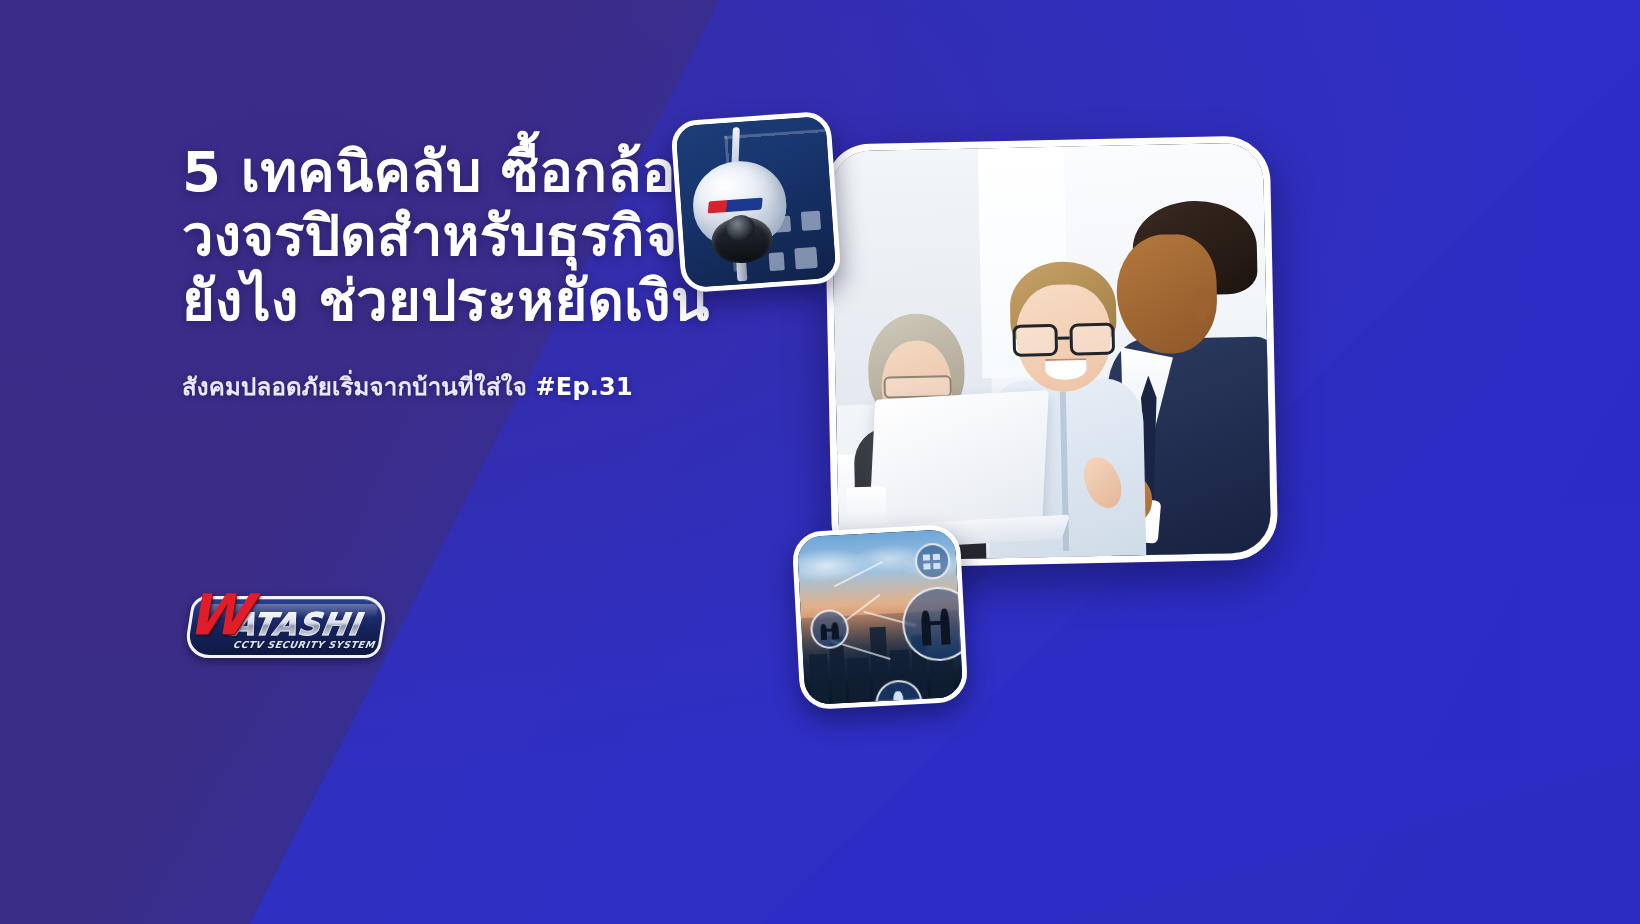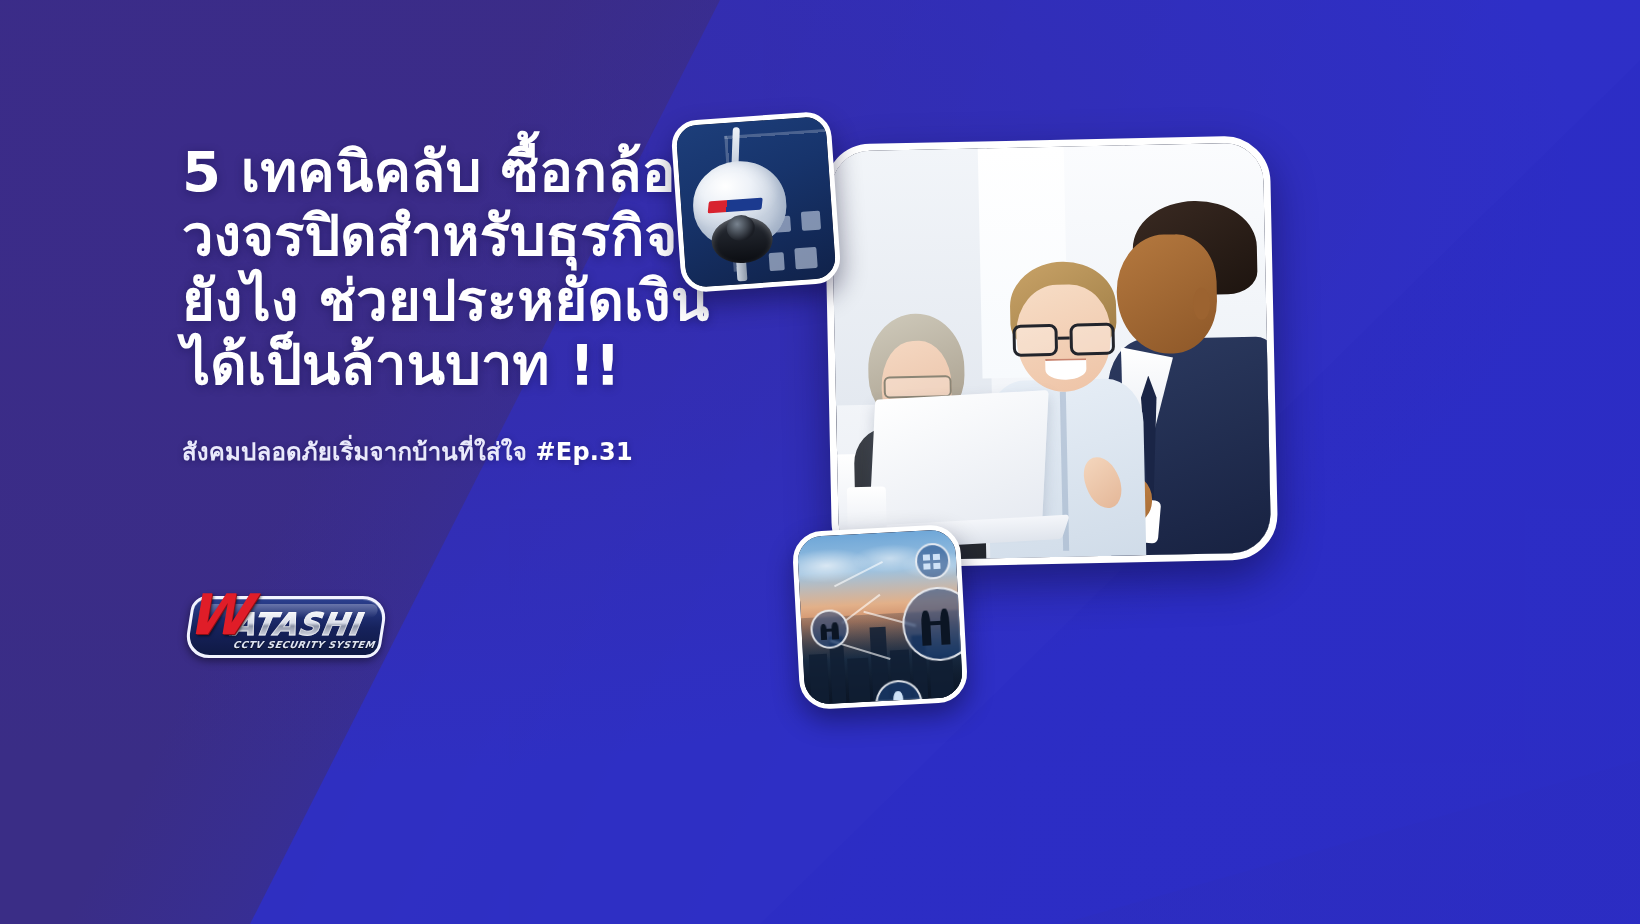--- a/index.html
+++ b/index.html
@@ -267,21 +267,20 @@
 
   <div class="diag-band"></div>
   <div class="diag-band2"></div>
   <div class="vignette"></div>
 
   <div class="text-col">
     <h1 class="headline nosel">
       <span class="l">5 เทคนิคลับ ซื้อกล้อง</span>
       <span class="l">วงจรปิดสำหรับธุรกิจ</span>
       <span class="l">ยังไง ช่วยประหยัดเงิน</span>
-      <span class="l">ได้เป็นล้านบาท !!</span>
     </h1>
     <div class="subline nosel">
       <span>สังคมปลอดภัยเริ่มจากบ้านที่ใส่ใจ </span><span class="ep">#Ep.31</span>
     </div>
   </div>
 
   <div class="logos">
 
     <div class="watashi">
       <div class="plate"></div>

